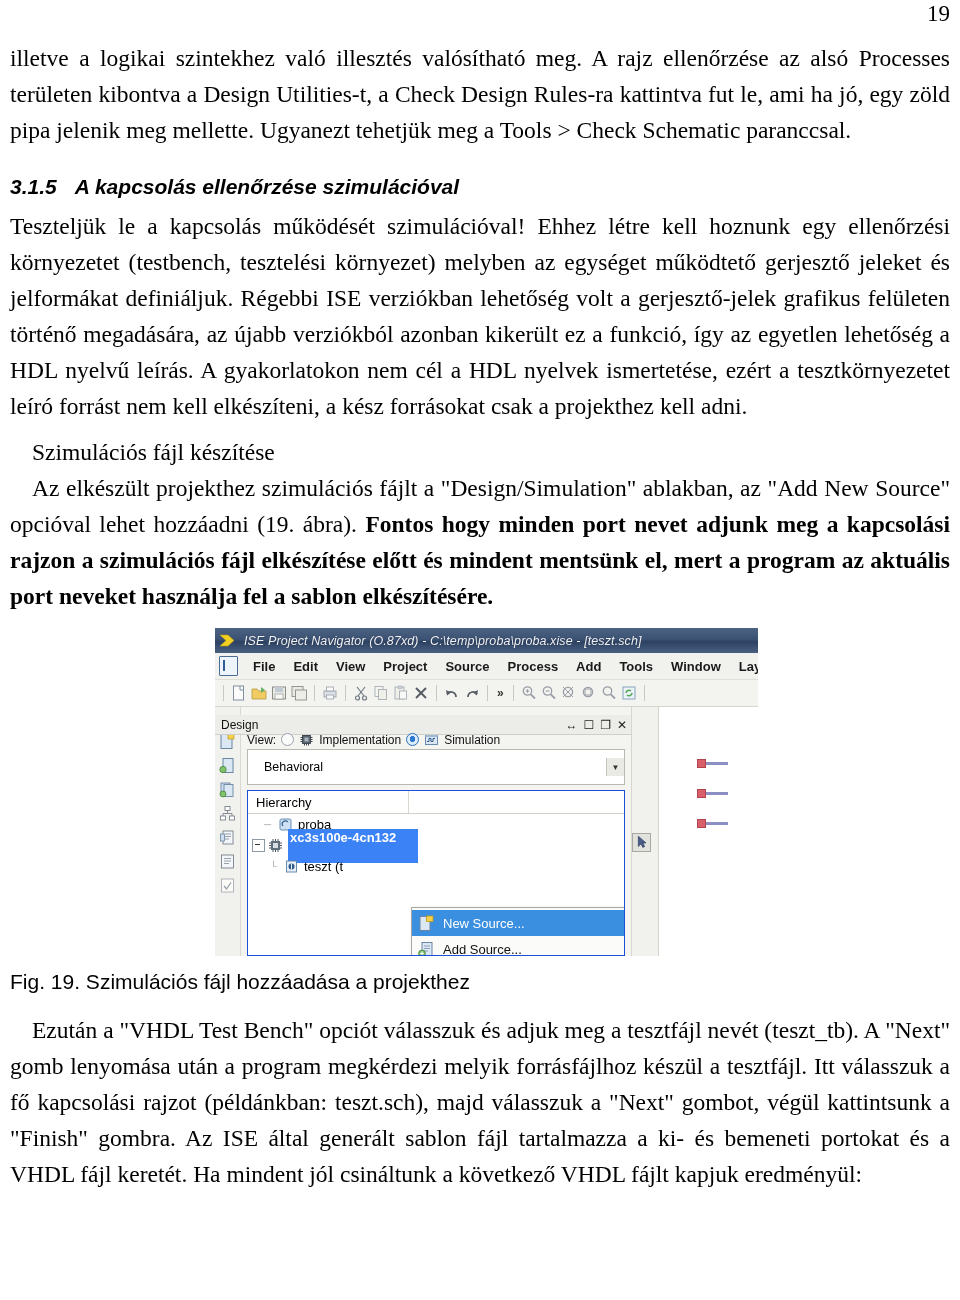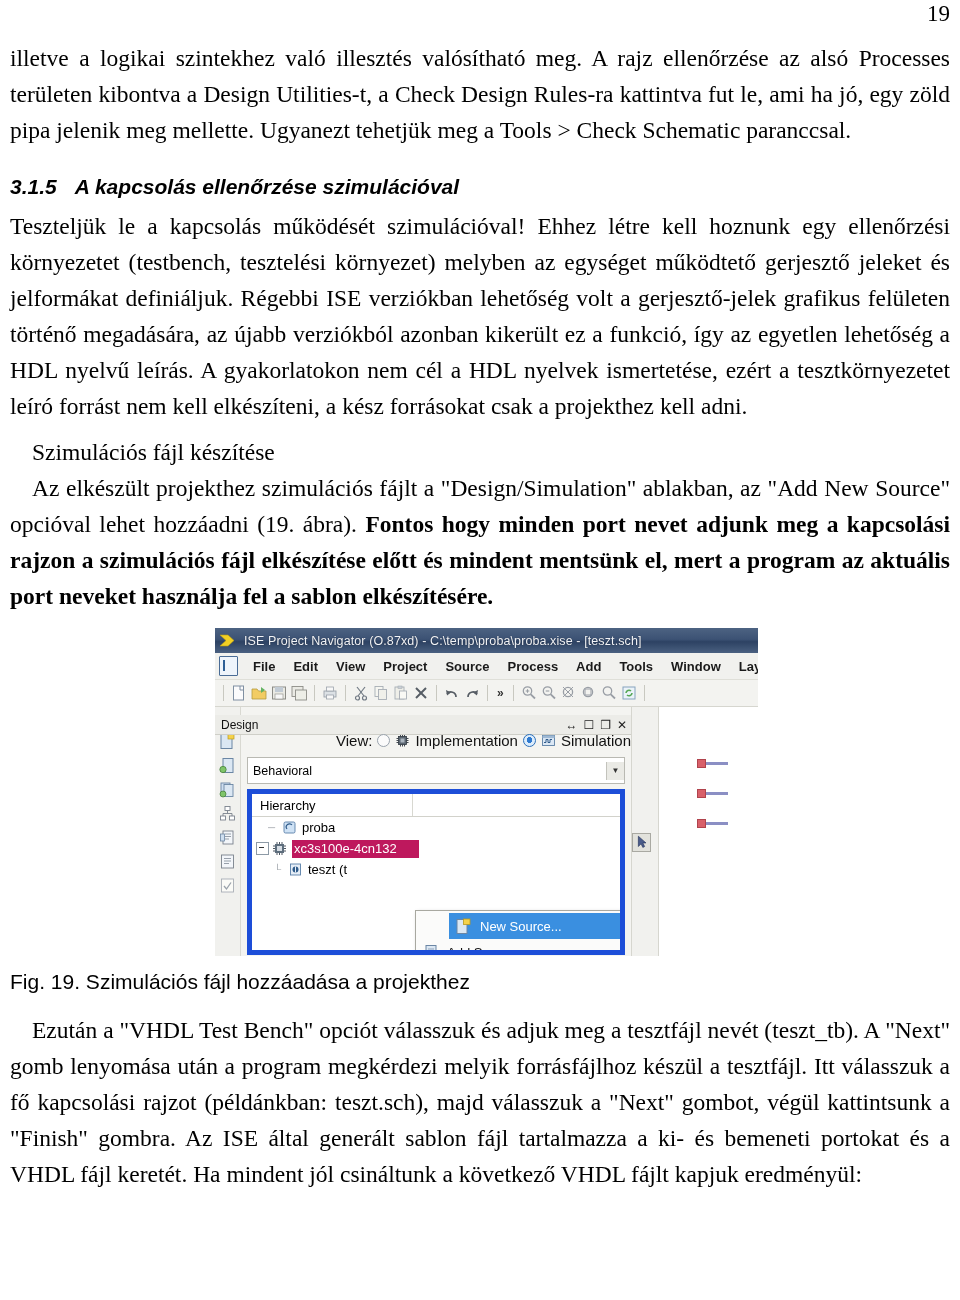--- a/index.html
+++ b/index.html
@@ -92,20 +92,21 @@
   }
   .ise-logo {
     width: 20px; height: 15px; margin-right: 5px; flex: none;
   }
   .titlebar-text {
     color: #f2f4f8;
     font-size: 12.5px;
     white-space: nowrap;
     letter-spacing: 0.1px;
     text-shadow: 0 0 1px rgba(0,0,0,.6);
+    font-style: italic;
   }
 
   
   .menubar {
     height: 27px;
     background: #f1f1ee;
     border-bottom: 1px solid #dfdfd8;
     display: flex;
     align-items: center;
     padding-left: 2px;
@@ -159,44 +160,44 @@
     position: absolute; top: 8px; left: -26px; width: 416px;
     height: 20px; background: #ecece8; border-bottom: 1px solid #cfcfc8;
     display: flex; align-items: center; box-sizing: border-box;
     padding: 0 4px 0 6px;
   }
   .panel-title { font-size: 12px; color: #111; flex: 1; }
   .panel-btns { display:flex; align-items:center; gap:6px; font-size: 12px; color:#222; }
 
   .view-row {
     display:flex; align-items:center; gap:5px;
-    padding: 5px 0 8px 6px; font-size: 15px; color:#111;justify-content:flex-end;
+    padding: 5px 0 2px 6px; font-size: 12px; color:#111;
   }
   .radio {
     width: 11px; height: 11px; border-radius: 50%;
     border: 1px solid #9aa3ad; background: #fbfbfb; flex:none; position:relative;
   }
   .radio.on { border-color:#2b6fba; background: radial-gradient(circle at 50% 45%, #2f7ad0 0 34%, #dcecfb 36% 100%); }
   .mini-ico { width: 15px; height: 15px; flex:none; }
 
   .combo {
     margin: 0 6px 0 6px;
-    height: 27px; background: #ffffff;
+    height: 36px; background: #ffffff;
     border: 1px solid #b9b9b2;
     display: flex; align-items: center; justify-content: space-between;
-    font-size: 12.5px; padding-left: 5px; box-sizing: border-box;
+    font-size: 12.5px; padding-left: 16px; box-sizing: border-box;
   }
   .combo-arrow {
     width: 17px; height: 18px; background:#eaeae5; border-left:1px solid #c3c3bc;
     display:flex; align-items:center; justify-content:center; font-size:8px; color:#333;
   }
 
   .tree-box {
     margin: 5px 6px 0 6px; background: #ffffff;
-    border: 5px solid #1d4ed8; height: 166px; box-sizing: border-box;
+    border: 1px solid #1d4ed8; height: 166px; box-sizing: border-box;
     position: relative; overflow: hidden;
   }
   .tree-head {
     height: 22px; border-bottom: 1px solid #d2d2cb;
     display: flex; align-items: center;
   }
   .tree-head .col1 { width: 160px; font-size: 13px; padding-left: 8px; box-sizing:border-box; }
   .tree-head .colsep { width:1px; height:100%; background:#d8d8d1; }
 
   .tree-row { display:flex; align-items:center; height: 21px; font-size: 13px; padding-left: 4px; }
@@ -204,35 +205,35 @@
     width: 11px; height: 11px; border: 1px solid #8d9aa6; background:#fff;
     margin-right: 3px; flex:none; position: relative;
   }
   .tree-row .expander::before {
     content:""; position:absolute; left:2px; top:4px; width:5px; height:1px; background:#333;
   }
   .tree-row .guide { width: 14px; flex:none; color:#9aa0a6; font-size:10px; }
   .node-ico { width: 15px; height: 15px; margin-right: 5px; flex:none; }
   .node-label { white-space: nowrap; }
   .tree-row.selected .node-label {
-    background: #be185d; color: #ffffff; padding: 1px 22px 2px 2px;
+    background: #3b82f6; color: #ffffff; padding: 1px 22px 18px 2px; font-weight: bold;
   }
 
   
   .ctx-menu {
     position: absolute; left: 163px; top: 116px; width: 215px;
     background: #fbfbfa; border: 1px solid #a8a8a0;
     box-shadow: 2px 2px 4px rgba(0,0,0,.28);
     z-index: 5; padding: 2px 0 0 0;
   }
   .ctx-item {
     display:flex; align-items:center; height: 26px;
     font-size: 13px; padding-left: 6px; color:#111; white-space:nowrap;
   }
-  .ctx-item.hl { background: #3a8fe0; color:#ffffff;margin-left:33px; }
+  .ctx-item.hl { background: #3a8fe0; color:#ffffff; }
   .ctx-ico { width: 17px; height: 17px; margin-right: 8px; flex:none; }
 
   
   .sch-strip {
     width: 28px; background: #f1f1ee; border-left:1px solid #d6d6cf; border-right:1px solid #d6d6cf;
     padding-top: 22px; box-sizing:border-box;
     display:flex; flex-direction:row; align-items:center; gap: 6px;
   }
   .sch-ico { width: 19px; height: 19px; flex:none; }
   .sch-ico.sel { background:#e2e2dc; border:1px solid #a9a9a2; box-sizing:border-box; }

